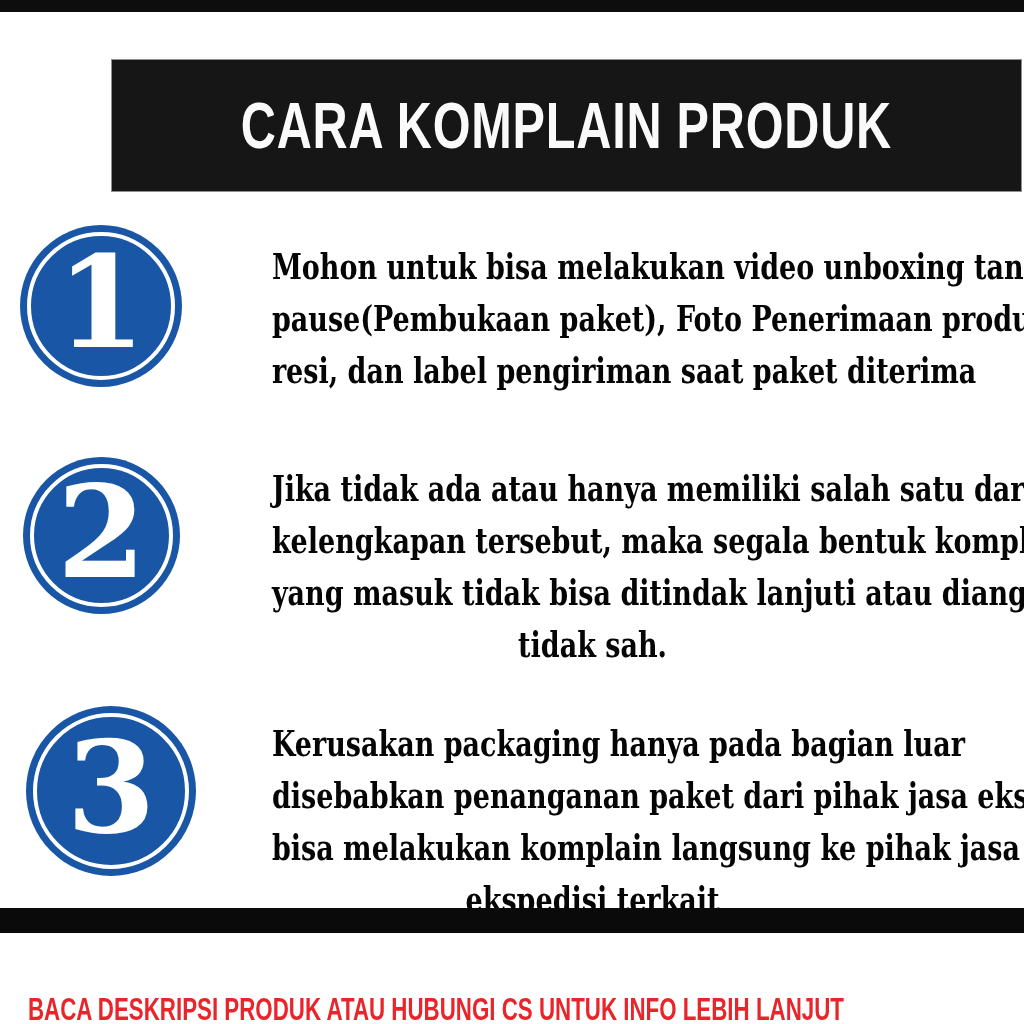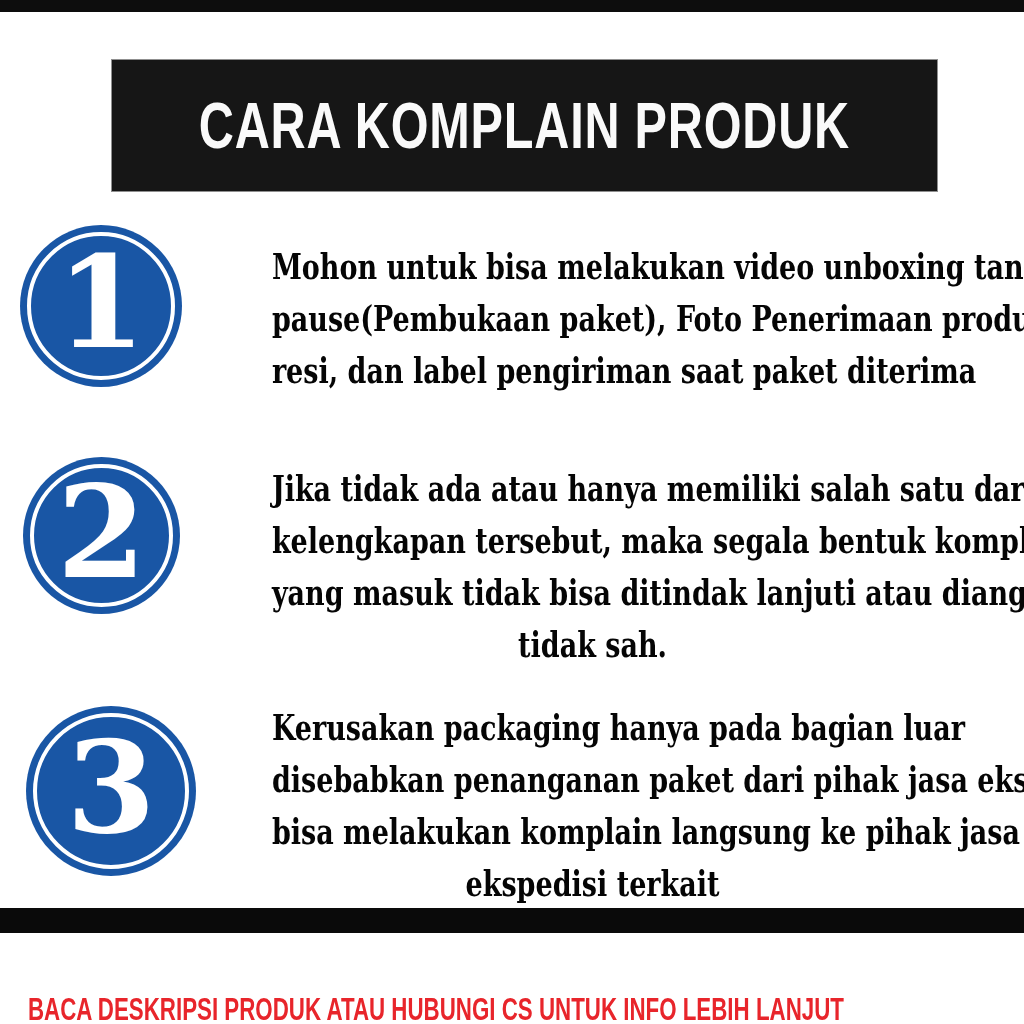--- a/index.html
+++ b/index.html
@@ -10,21 +10,21 @@
     overflow:hidden;
     font-family:"DejaVu Serif", serif;
   }
   
   .top-bar{
     position:absolute;left:0;top:0;width:1024px;height:12px;
     background:#0d0d0d;
   }
   
   .header{
-    position:absolute;left:111px;top:59px;width:827px;height:133px;
+    position:absolute;left:111px;top:59px;width:911px;height:133px;
     background:#161616;border:1px solid #8f8f8f;box-sizing:border-box;
     display:flex;align-items:center;justify-content:center;
   }
   .title{
     margin:0;color:#fafafa;
     font-family:"Liberation Sans", sans-serif;
     font-weight:bold;font-size:64px;letter-spacing:1px;
     transform:scaleX(0.76);transform-origin:center;
     white-space:nowrap;
   }
@@ -45,21 +45,21 @@
     color:#ffffff;font-family:"DejaVu Serif", serif;font-weight:bold;
     font-size:128px;line-height:1;transform:translateY(-4px);
   }
   
   .lines{
     position:absolute;left:165px;width:855px;
     color:#050505;font-weight:bold;
   }
   .lines-1{top:240px;}
   .lines-2{top:462px;}
-  .lines-3{top:701px;}
+  .lines-3{top:717px;}
   .line{
     font-size:36px;line-height:52px;white-space:nowrap;
     text-align:center;transform:scaleX(0.75);transform-origin:center;
   }
   
   .bottom-bar{
     position:absolute;left:0;top:908px;width:1024px;height:25px;
     background:#0a0a0a;
   }
   

